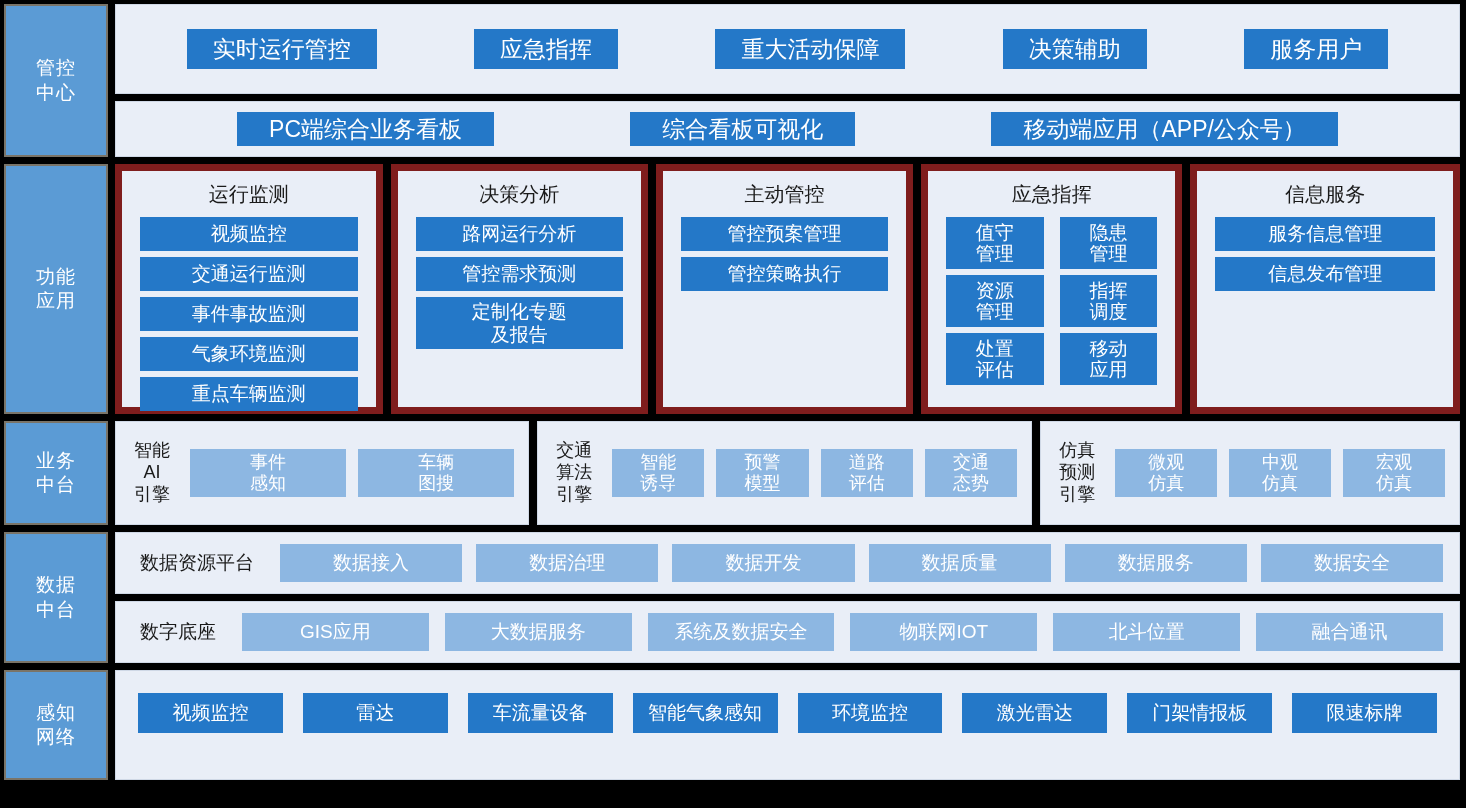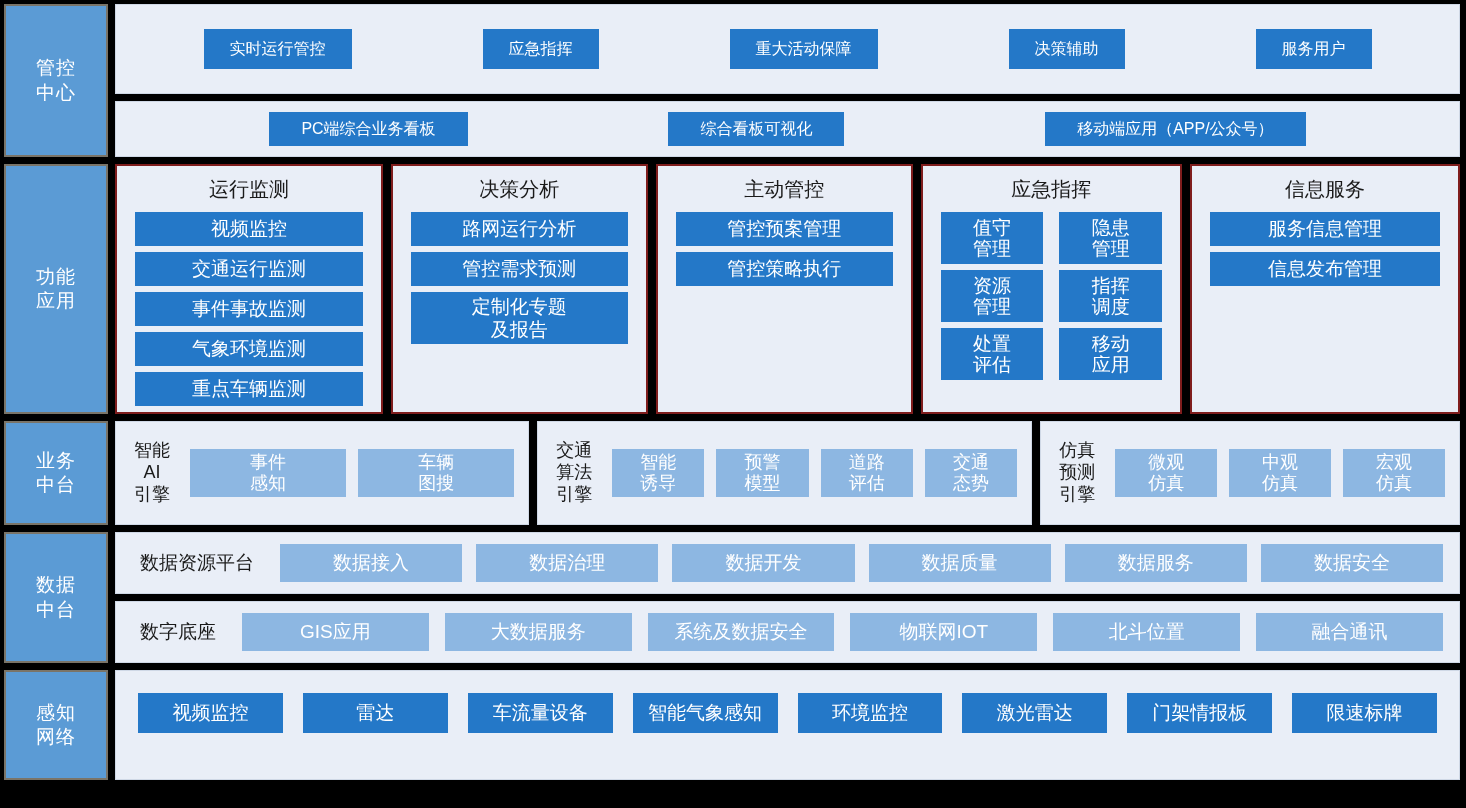--- a/index.html
+++ b/index.html
@@ -55,21 +55,21 @@
   }
 
   
   .chip {
     background: #2478C8;
     color: #ffffff;
     text-align: center;
     display: flex;
     align-items: center;
     justify-content: center;
-    font-size: 16px;
+    font-size: 23px;
     line-height: 1.22;
     white-space: nowrap;
   }
   .chip-light {
     background: #8DB7E2;
     color: #ffffff;
     text-align: center;
     display: flex;
     align-items: center;
     justify-content: center;
@@ -82,21 +82,21 @@
   #row-control .band-body { gap: 7px; }
   .cc-top { height: 90px; padding: 0 22px; justify-content: space-around; }
   .cc-top .chip { height: 40px; padding: 0 26px; }
   .cc-bottom { height: 56px; padding: 0 53px; justify-content: space-around; }
   .cc-bottom .chip { height: 34px; padding: 0 32px; }
 
   
   #row-func .band-body { flex-direction: row; gap: 8px; height: 250px; }
   .fa-col {
     background: #E9EEF7;
-    border: 2px solid #7f1d1d;
+    border: 7px solid #7f1d1d;
     display: flex;
     flex-direction: column;
     align-items: center;
     padding: 10px 18px 10px 18px;
     min-width: 0;
   }
   .fa-col.w1 { flex: 1.05 1 0; }
   .fa-col.w2 { flex: 1.0  1 0; }
   .fa-col.w3 { flex: 1.0  1 0; }
   .fa-col.w4 { flex: 1.02 1 0; }

